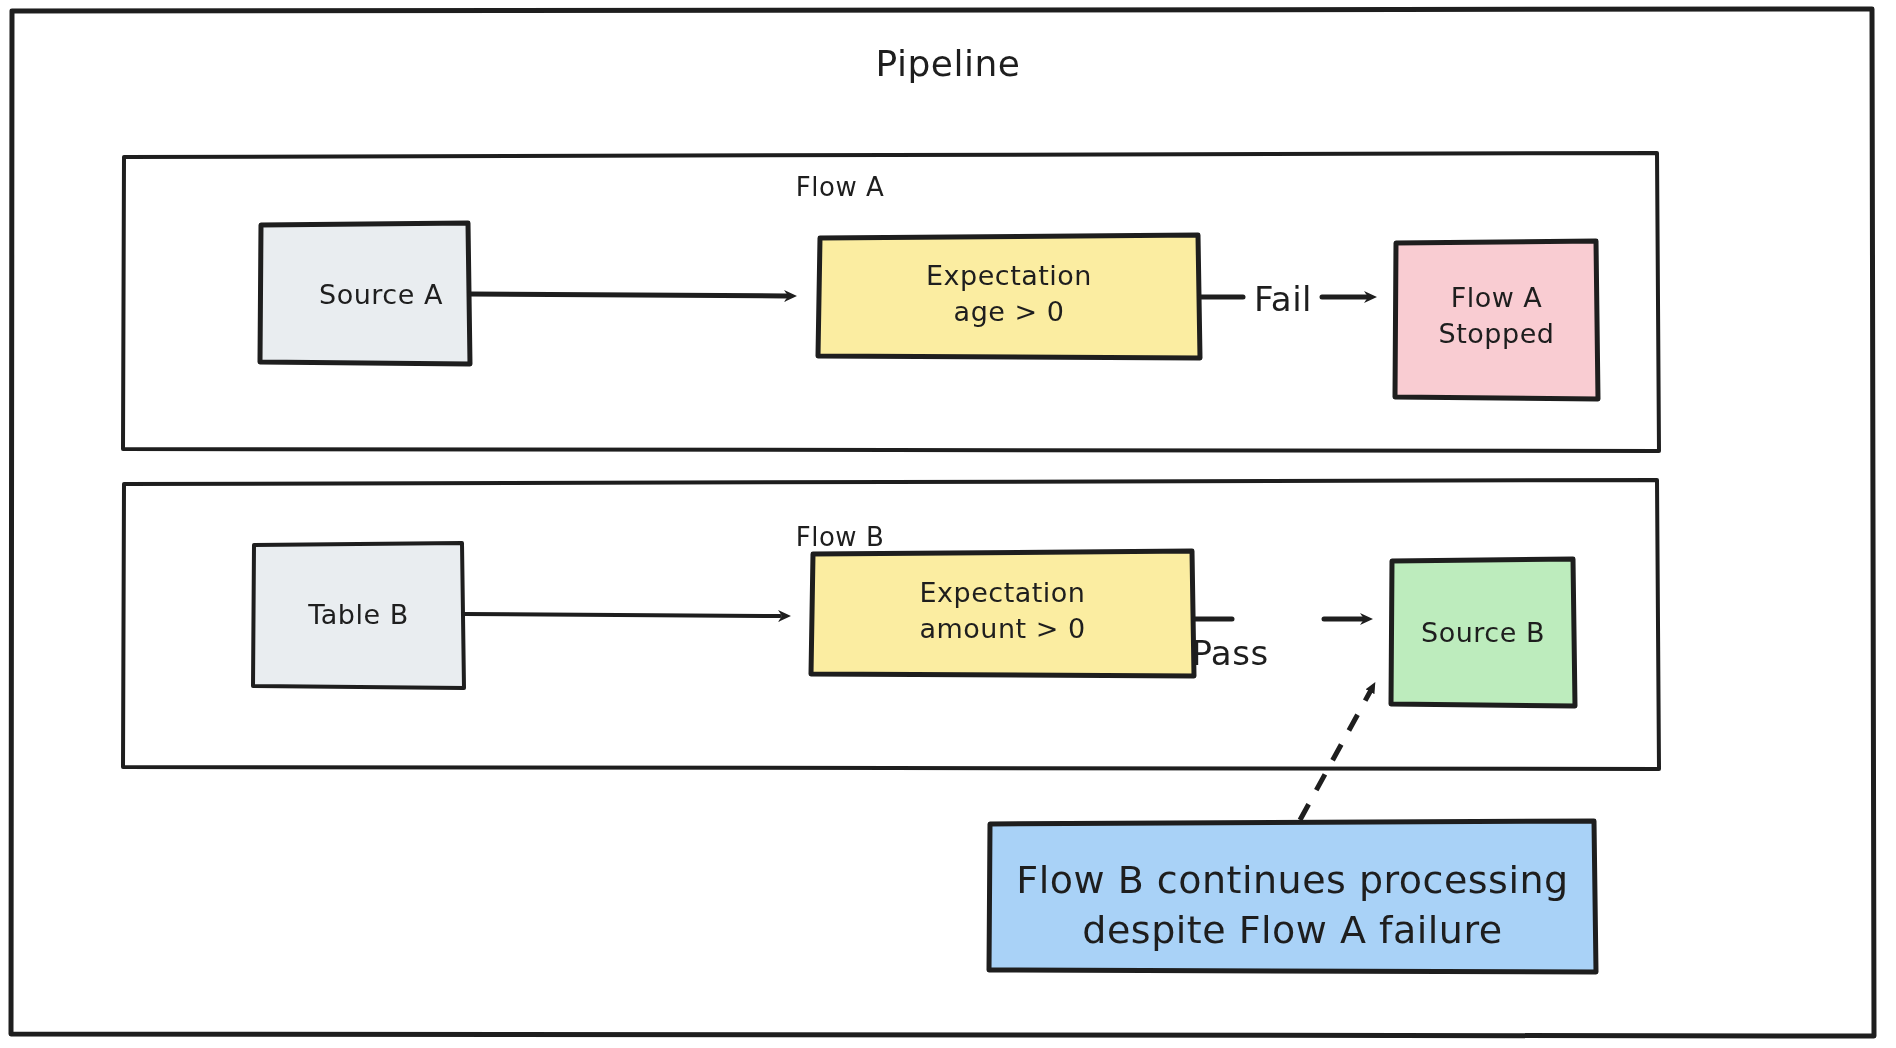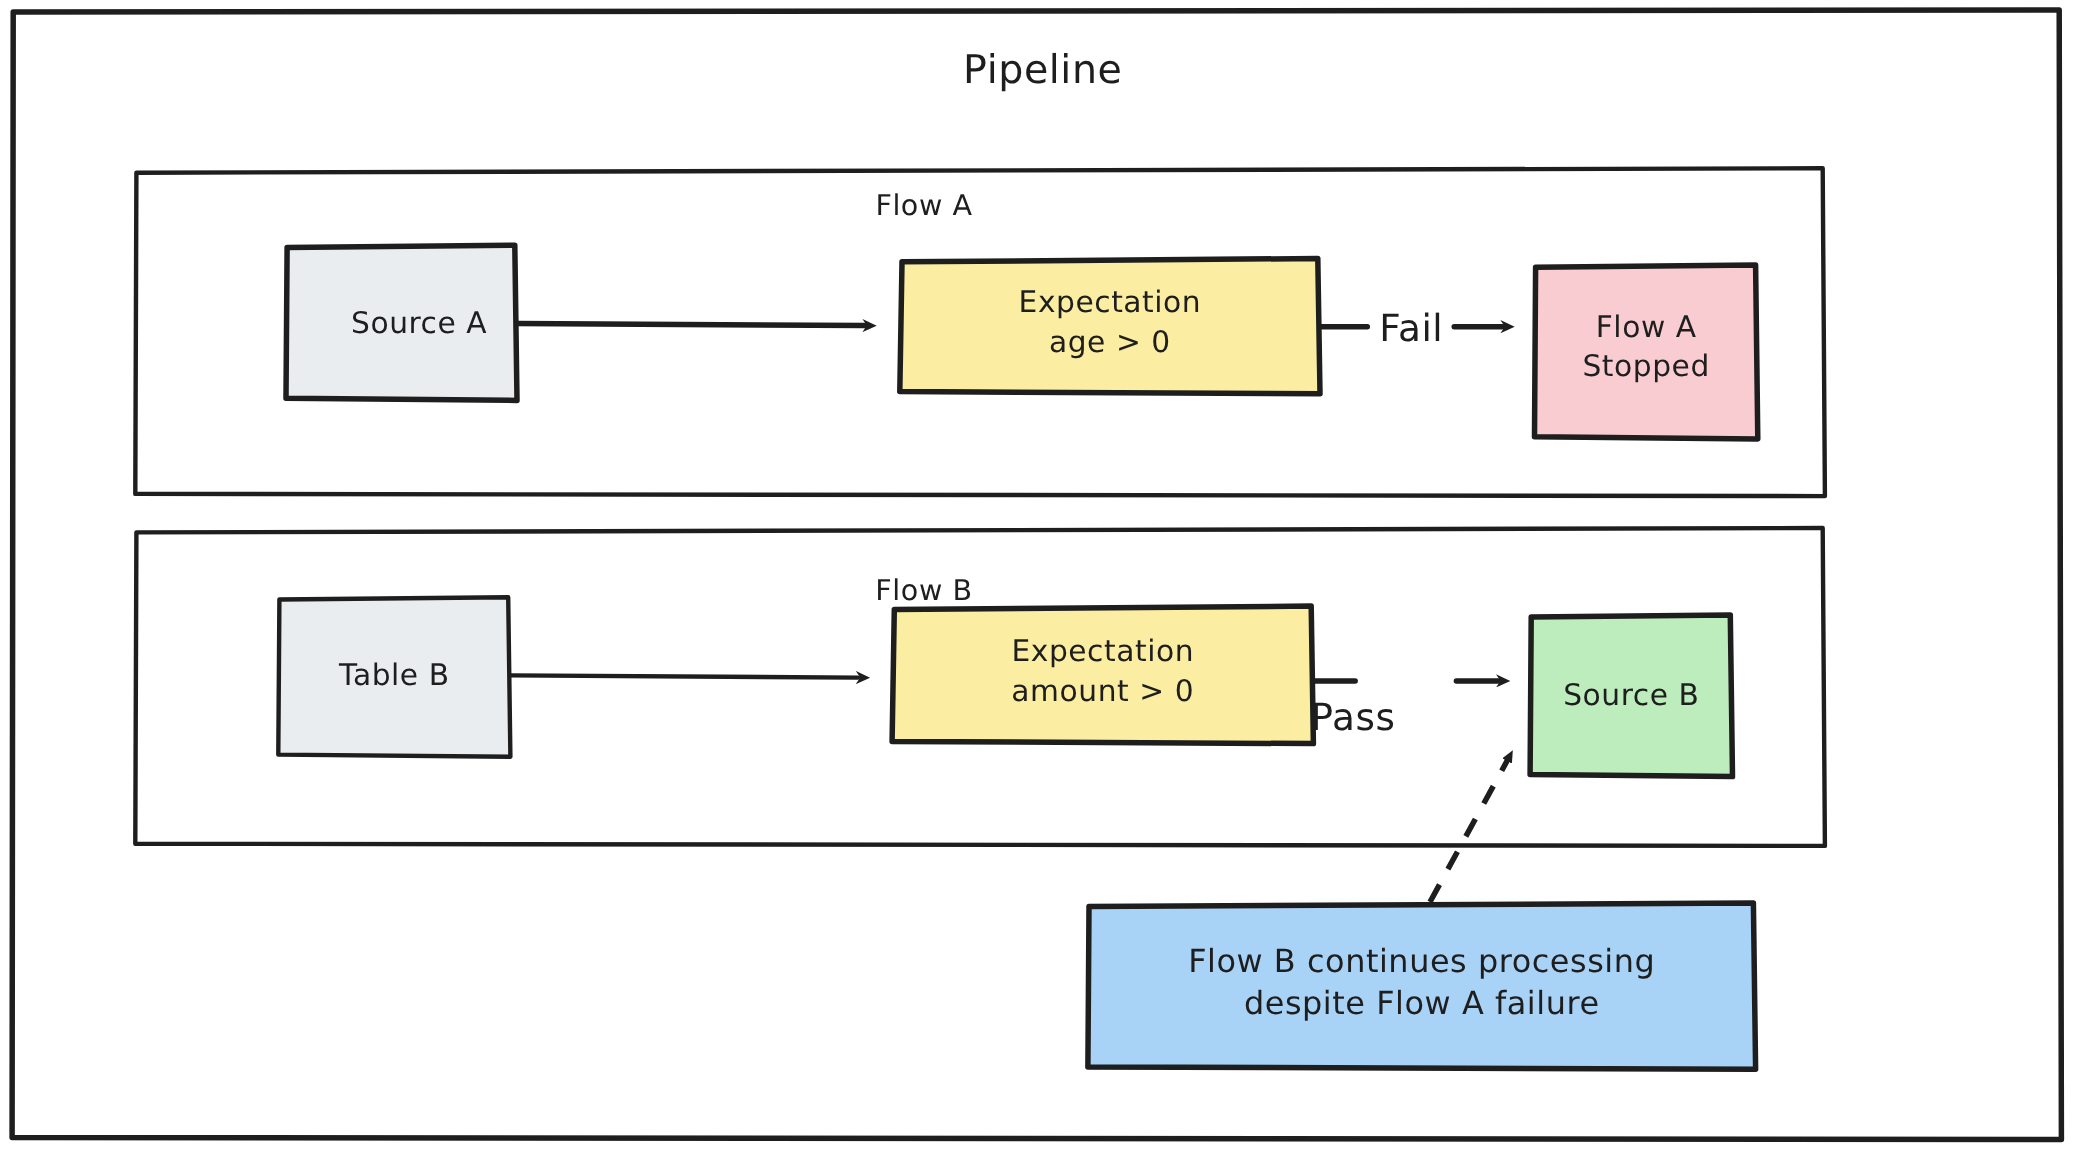--- a/index.html
+++ b/index.html
@@ -30,21 +30,21 @@
     letter-spacing: 0.5px;
     text-align: center;
     line-height: 1.32;
     white-space: pre-line;
     pointer-events: none;
   }
   .title-lbl   { font-size: 36px; }
   .group-lbl   { font-size: 26px; }
   .node-lbl    { font-size: 27px; }
   .edge-lbl    { font-size: 34px; }
-  .note-lbl    { font-size: 29px; }
+  .note-lbl    { font-size: 38px; }
 </style>
 </head>
 <body>
 
 <div id="canvas">
 
   <svg class="layer" viewBox="0 0 1896 1048">
     <defs>
       <marker id="arrowhead" markerWidth="14" markerHeight="12" refX="2" refY="6" orient="auto" markerUnits="userSpaceOnUse">
         <path d="M0,0 L13,6 L0,12 L4,6 Z" fill="#1e1e1e"></path>

